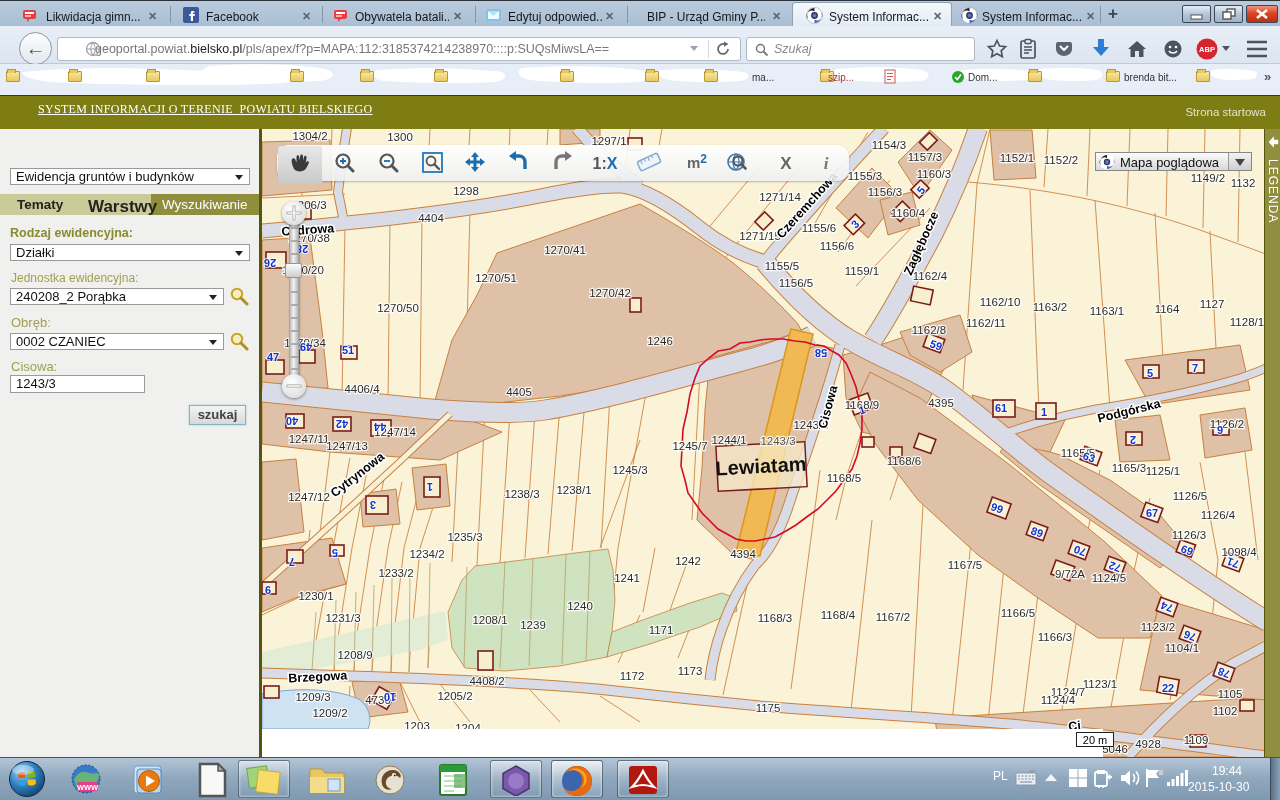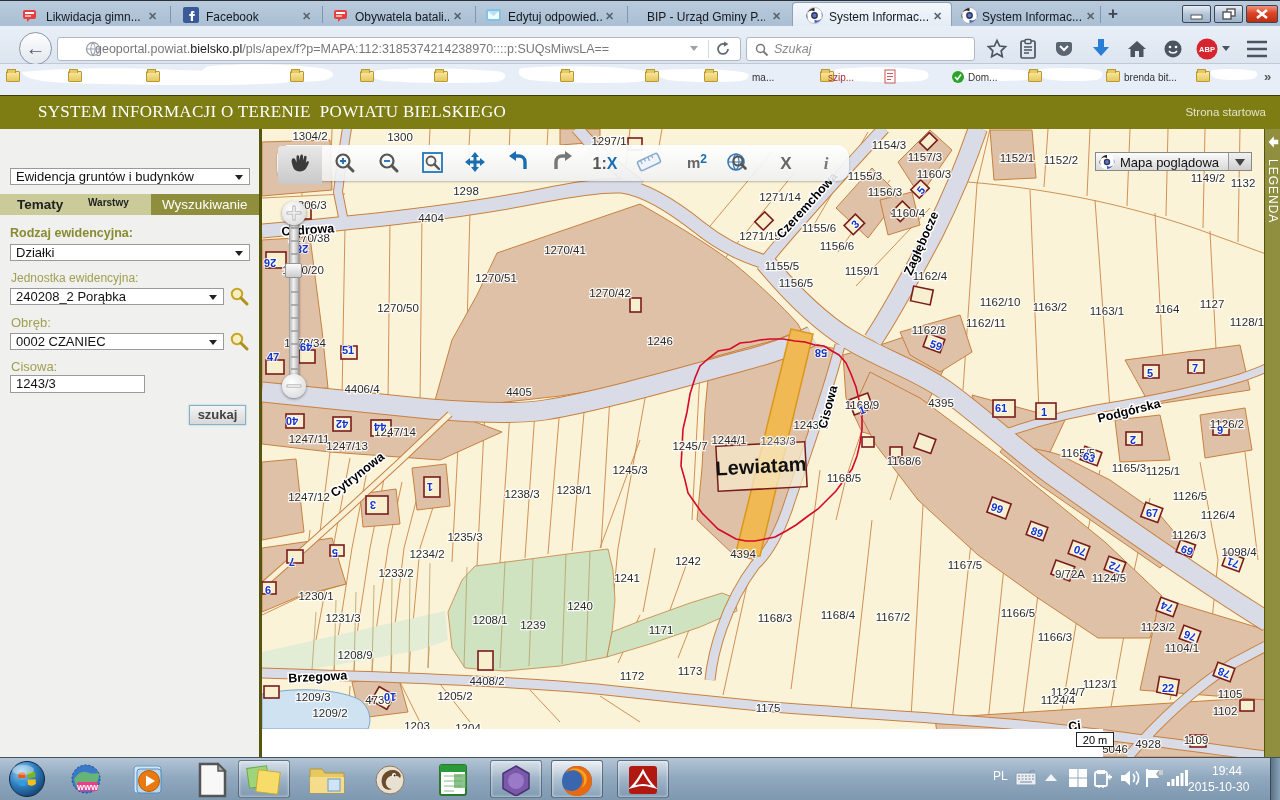--- a/index.html
+++ b/index.html
@@ -31,21 +31,21 @@
     border:1px solid #b0b8c4; border-radius:3px; }
   
   #bmbar { left:0; top:64px; width:1280px; height:31px; background:#e7eef8; }
   .bmfolder { position:absolute; top:7px; width:14px; height:11px;
     background:linear-gradient(#f7e8a0,#e8c860); border:1px solid #b89830; border-radius:1px; }
   .bmfolder:before { content:""; position:absolute; left:0; top:-3px; width:7px; height:3px;
     background:#e8c860; border:1px solid #b89830; border-bottom:none; border-radius:1px 1px 0 0; }
   
   #oliveheader { left:0; top:95px; width:1280px; height:34px; background:#7d7d14; border-top:1px solid #3c3c05; }
   #oliveheader .t1 { position:absolute; left:38px; top:6px; color:#fff;
-    font-family:"Liberation Serif", serif; font-size:17px; letter-spacing:0.3px; }
+    font-family:"Liberation Serif", serif; font-size:12px; letter-spacing:0.3px;text-decoration:underline; }
   #oliveheader .t2 { position:absolute; right:14px; top:10px; color:#e4e4c8; font-size:11.5px; }
 
   
   #panel { left:0; top:129px; width:259px; height:628px; background:#f0f0ee; }
   #panel .mapybar { position:absolute; left:0; top:0; width:259px; height:27px; background:#a2a24c; }
   #panel .mapybar span { position:absolute; left:12px; top:5px; color:#fff; font-size:15px; }
   .sel { position:absolute; background:#fff; border:1px solid #9a9a9a; font-size:13px; color:#111;
     line-height:15px; padding-left:5px; }
   .sel:after { content:""; position:absolute; right:6px; top:6px; width:0; height:0;
     border-left:4.5px solid transparent; border-right:4.5px solid transparent; border-top:5px solid #222; }
@@ -272,21 +272,21 @@
   <div class="abs" id="oliveheader">
     <span class="t1">SYSTEM INFORMACJI O TERENIE&nbsp; POWIATU BIELSKIEGO</span>
     <span class="t2">Strona startowa</span>
   </div>
 
   <div class="abs" id="panel">
     <div class="sel" style="left:10px;top:39px;width:240px;height:17px">Ewidencja gruntów i budynków</div>
     <div style="position:absolute;left:0;top:65px;width:259px;height:21px;background:#cbcb9a"></div>
     <div style="position:absolute;left:151px;top:65px;width:108px;height:21px;background:#8e8e3c"></div>
     <div style="position:absolute;left:17px;top:68px;font-size:13.5px;font-weight:bold;color:#222">Tematy</div>
-    <div style="position:absolute;left:88px;top:68px;font-size:10px;font-weight:bold;color:#222">Warstwy</div>
+    <div style="position:absolute;left:88px;top:68px;font-size:17px;font-weight:bold;color:#222">Warstwy</div>
     <div style="position:absolute;left:162px;top:68px;font-size:13.5px;color:#fff">Wyszukiwanie</div>
     <div class="plabel" style="left:10px;top:97px;font-weight:bold;color:#8a8a30">Rodzaj ewidencyjna:</div>
     <div class="sel" style="left:10px;top:115px;width:240px;height:17px">Działki</div>
     <div class="plabel" style="left:11px;top:142px;font-size:12px">Jednostka ewidencyjna:</div>
     <div class="sel" style="left:10px;top:159px;width:214px;height:17px">240208_2 Porąbka</div>
     <svg class="mag" style="left:229px;top:157px" viewBox="0 0 20 20">
         <circle cx="8" cy="8" r="5.2" fill="#f5efc0" stroke="#c8a424" stroke-width="2"></circle>
         <path d="M12,12 L18,18" stroke="#b09020" stroke-width="3" stroke-linecap="round"></path>
       </svg>
     <div class="plabel" style="left:11px;top:186px;font-size:13px">Obręb:</div>

